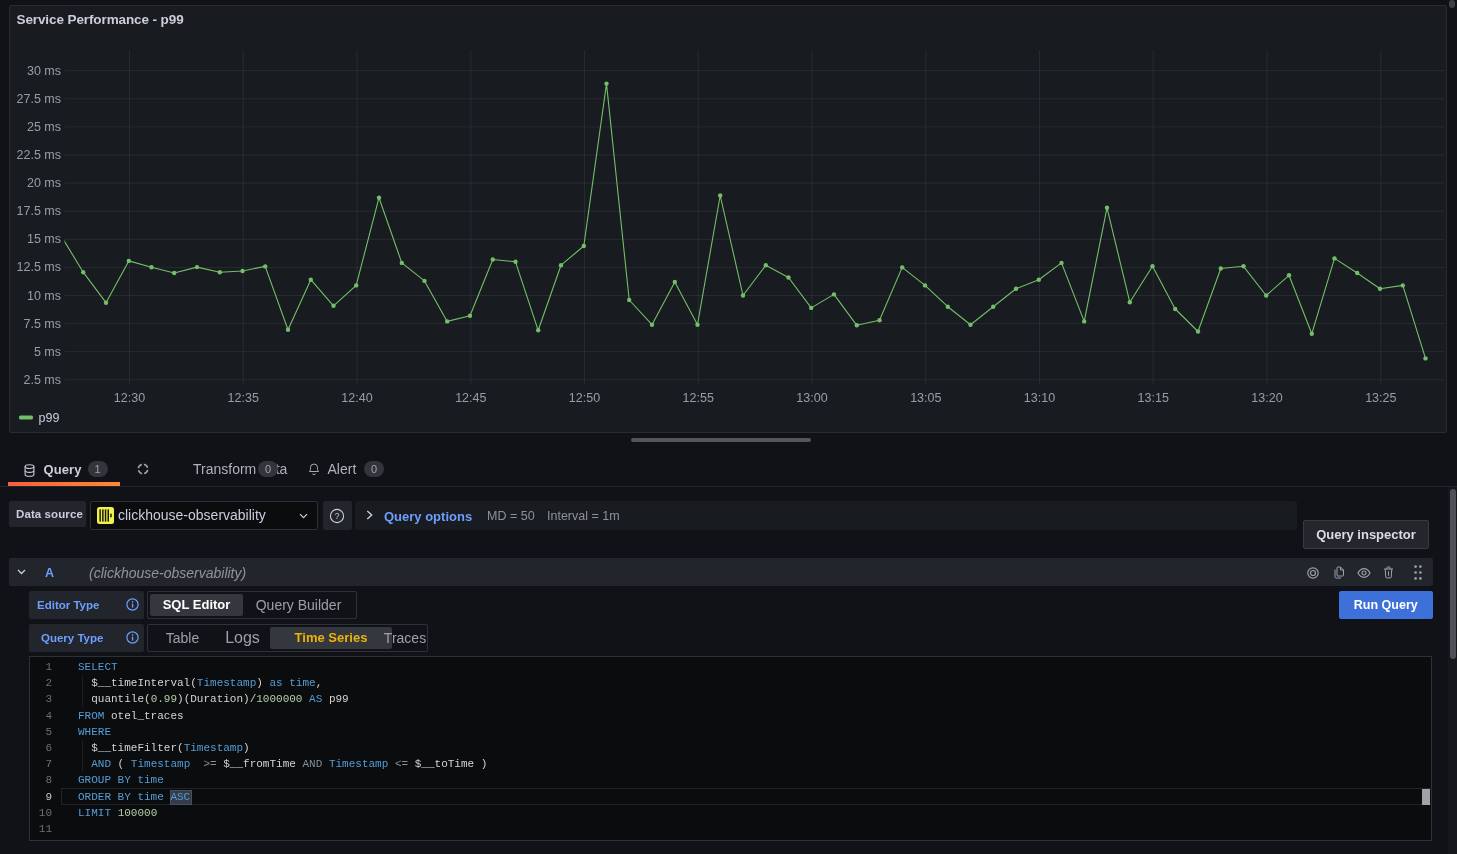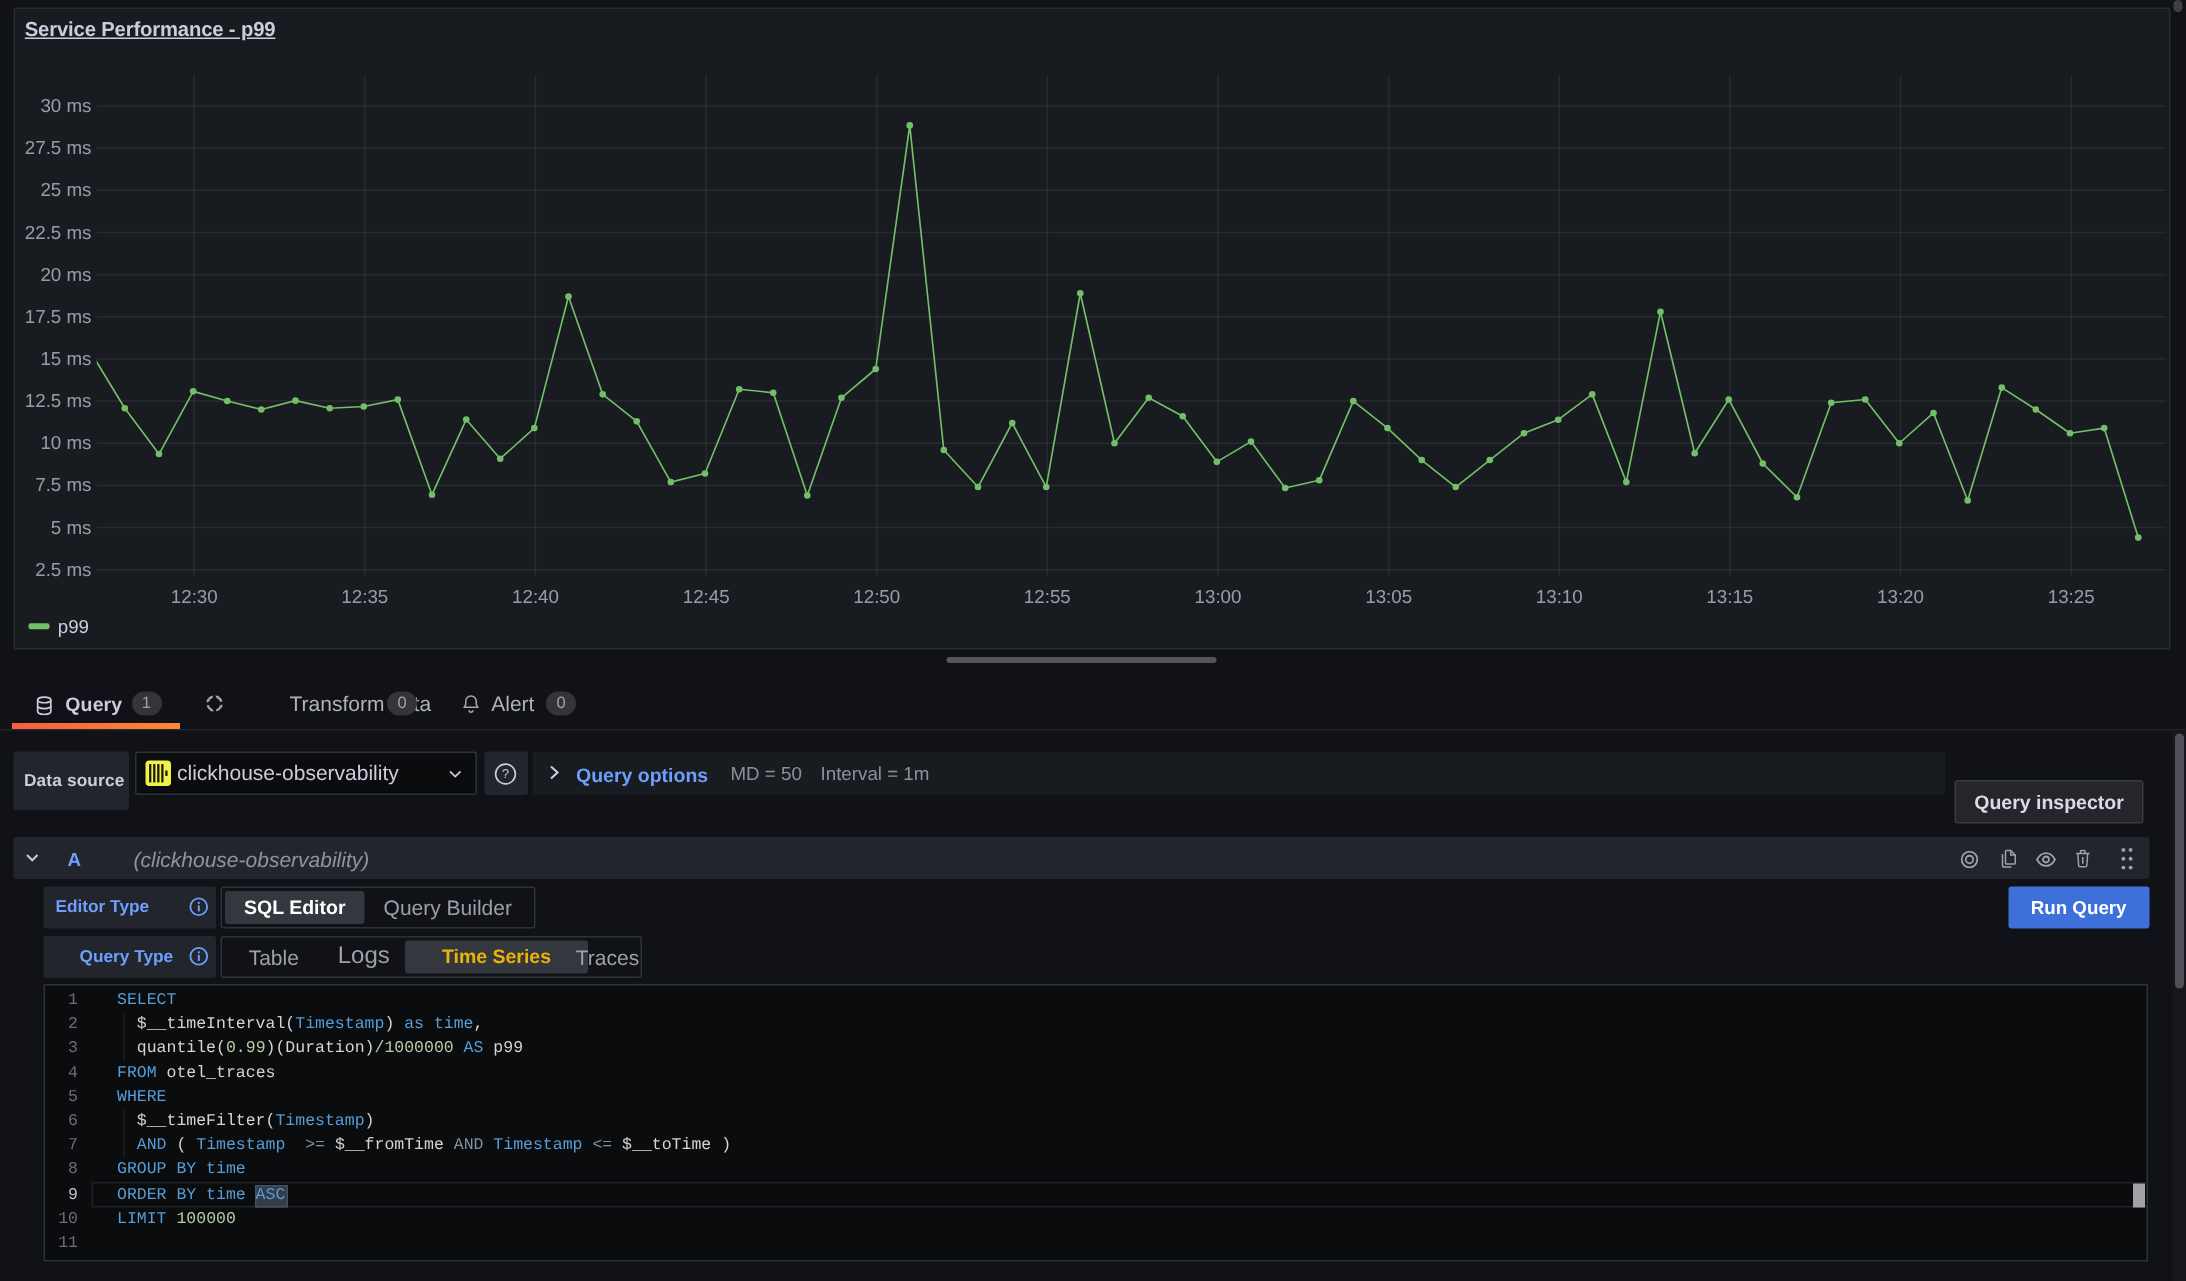--- a/index.html
+++ b/index.html
@@ -13,21 +13,21 @@
 .mono { font-family:"Liberation Mono",monospace; font-size:11px; line-height:16.2px; white-space:pre; }
 .kw { color:#569cd6; }
 .num { color:#b5cea8; }
 .op { color:#7e92a2; }
 svg.icon { display:block; }
 </style>
 </head>
 <body>
 
 <div class="abs" style="left:9px;top:5px;width:1438px;height:428px;background:#181b1f;border:1px solid #282b30;border-radius:2px;"></div>
-<div class="abs" style="left:16.5px;top:12px;font-size:13.5px;font-weight:700;letter-spacing:-0.1px;color:#ccccdc;text-decoration:underline;">Service Performance - p99</div>
+<div class="abs" style="left:16.5px;top:12px;font-size:13.5px;font-weight:700;letter-spacing:-0.1px;color:#ccccdc;">Service Performance - p99</div>
 <svg width="1438" height="428" viewBox="0 0 1438 428" style="position:absolute;left:9px;top:5px">
 <g transform="translate(-9,-5)">
 <g stroke="rgba(204,204,220,0.09)" stroke-width="1">
         <line x1="64.5" y1="379.8" x2="1444" y2="379.8"></line>
         <line x1="64.5" y1="351.7" x2="1444" y2="351.7"></line>
         <line x1="64.5" y1="323.6" x2="1444" y2="323.6"></line>
         <line x1="64.5" y1="295.5" x2="1444" y2="295.5"></line>
         <line x1="64.5" y1="267.4" x2="1444" y2="267.4"></line>
         <line x1="64.5" y1="239.3" x2="1444" y2="239.3"></line>
         <line x1="64.5" y1="211.2" x2="1444" y2="211.2"></line>
@@ -178,21 +178,21 @@
 <div class="abs" style="left:157px;top:461px;font-size:14px;font-weight:500;color:#b0b2ba;margin-left:36px;">Transform data</div>
 <div class="badge abs" style="left:258px;top:461px;">0</div>
 
 <svg class="icon abs" style="left:308px;top:463px" width="12" height="13" viewBox="0 0 24 26" fill="none" stroke="#a7a9b0" stroke-width="2">
 <path d="M12 2 a7 7 0 0 0 -7 7 v4 l-2 4 h18 l-2 -4 v-4 a7 7 0 0 0 -7 -7 z"></path>
 <path d="M9.5 21 a2.5 2.5 0 0 0 5 0"></path>
 </svg>
 <div class="abs" style="left:327.5px;top:461px;font-size:14px;font-weight:500;color:#b0b2ba;">Alert</div>
 <div class="badge abs" style="left:364px;top:461px;">0</div>
 
-<div class="lbl abs" style="left:8.5px;top:501px;width:77px;height:39px;padding-left:7.5px;font-size:11.5px;font-weight:700;letter-spacing:0.1px;">Data source</div>
+<div class="lbl abs" style="left:8.5px;top:501px;width:77px;height:26px;padding-left:7.5px;font-size:11.5px;font-weight:700;letter-spacing:0.1px;">Data source</div>
 
 <div class="abs" style="left:89.5px;top:501px;width:228px;height:29px;background:#0b0c0e;border:1px solid #2e3238;border-radius:2px;"></div>
 <div class="abs" style="left:97px;top:507px;width:17px;height:17px;background:#f0f14b;border-radius:2.5px;"></div>
 <svg class="icon abs" style="left:97px;top:507px" width="17" height="17" viewBox="0 0 17 17">
 <g fill="#1b1b06">
 <rect x="2.4" y="2.4" width="1.5" height="12.2"></rect>
 <rect x="5.1" y="2.4" width="1.5" height="12.2"></rect>
 <rect x="7.8" y="2.4" width="1.5" height="12.2"></rect>
 <rect x="10.5" y="2.4" width="1.5" height="12.2"></rect>
 <rect x="13.2" y="6.7" width="1.5" height="3.6"></rect>
@@ -260,21 +260,21 @@
 <div class="lbl abs blue" style="left:29px;top:591px;width:115px;height:27.5px;padding-left:8px;color:#6e9fff;font-size:11.5px;font-weight:700;">Editor Type</div>
 <svg class="icon abs" style="left:126px;top:598px" width="13" height="13" viewBox="0 0 13 13" fill="none">
 <circle cx="6.5" cy="6.5" r="5.6" stroke="#6e9fff" stroke-width="1.2"></circle>
 <rect x="5.9" y="5.6" width="1.3" height="4" fill="#6e9fff"></rect>
     <rect x="5.9" y="3.2" width="1.3" height="1.4" fill="#6e9fff"></rect>
 </svg>
 <div class="abs" style="left:147px;top:591px;width:210px;height:27.5px;background:#111217;border:1px solid #2e3238;border-radius:2px;"></div>
 <div class="abs" style="left:150px;top:593.5px;width:93px;height:22.5px;background:#34373e;border-radius:2px;display:flex;align-items:center;justify-content:center;font-size:13px;font-weight:700;color:#fff;">SQL Editor</div>
 <div class="abs" style="left:243px;top:593.5px;width:111px;height:22.5px;display:flex;align-items:center;justify-content:center;font-size:14px;font-weight:500;color:#9da0a8;">Query Builder</div>
 
-<div class="lbl abs" style="left:29px;top:624px;width:115px;height:27.5px;padding-left:24px;color:#6e9fff;font-size:11.5px;font-weight:700;">Query Type</div>
+<div class="lbl abs" style="left:29px;top:624px;width:115px;height:27.5px;padding-left:12px;color:#6e9fff;font-size:11.5px;font-weight:700;">Query Type</div>
 <svg class="icon abs" style="left:126px;top:631px" width="13" height="13" viewBox="0 0 13 13" fill="none">
 <circle cx="6.5" cy="6.5" r="5.6" stroke="#6e9fff" stroke-width="1.2"></circle>
 <rect x="5.9" y="5.6" width="1.3" height="4" fill="#6e9fff"></rect>
     <rect x="5.9" y="3.2" width="1.3" height="1.4" fill="#6e9fff"></rect>
 </svg>
 <div class="abs" style="left:147px;top:624px;width:281px;height:27.5px;background:#111217;border:1px solid #2e3238;border-radius:2px;"></div>
 <div class="abs" style="left:150px;top:626.5px;width:65px;height:22.5px;display:flex;align-items:center;justify-content:center;font-size:14px;font-weight:500;color:#9da0a8;">Table</div>
 <div class="abs" style="left:215px;top:626.5px;width:55px;height:22.5px;display:flex;align-items:center;justify-content:center;font-size:16px;font-weight:500;color:#9da0a8;">Logs</div>
 <div class="abs" style="left:270px;top:626.5px;width:122px;height:22.5px;background:#34373e;border-radius:2px;display:flex;align-items:center;justify-content:center;font-size:13px;font-weight:700;color:#eab308;">Time Series</div>
 <div class="abs" style="left:379px;top:626.5px;width:52px;height:22.5px;display:flex;align-items:center;justify-content:center;font-size:14px;font-weight:500;color:#9da0a8;">Traces</div>

